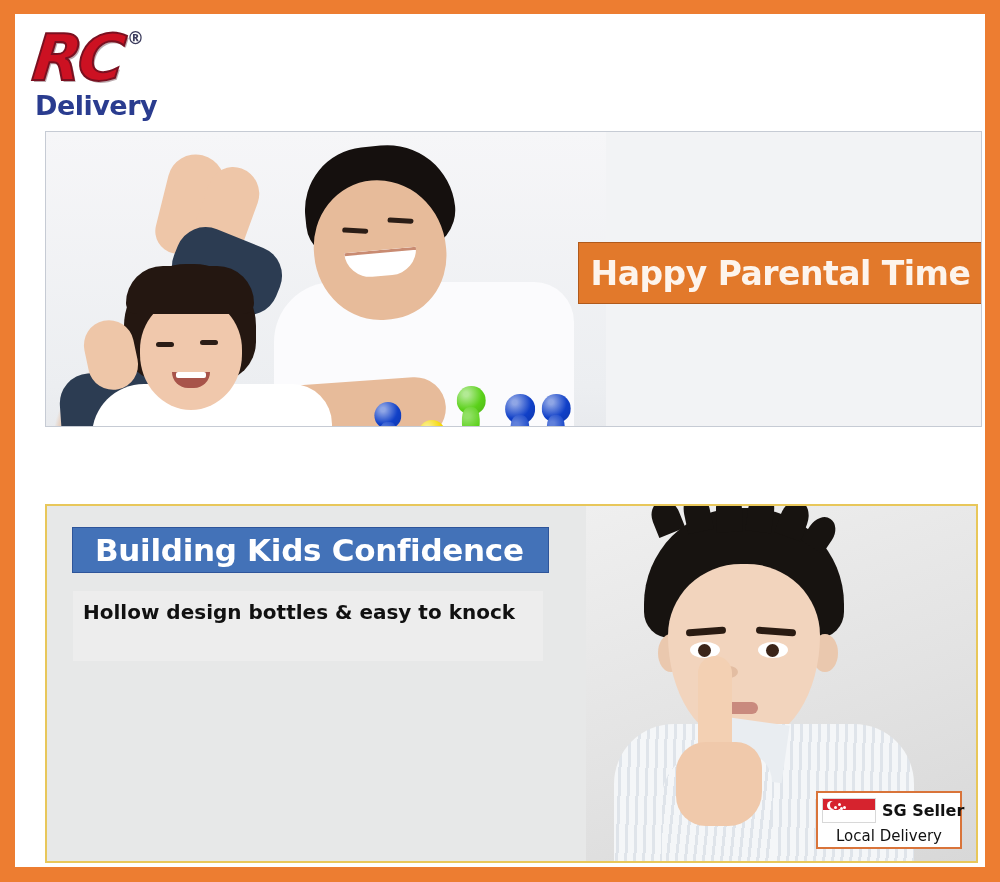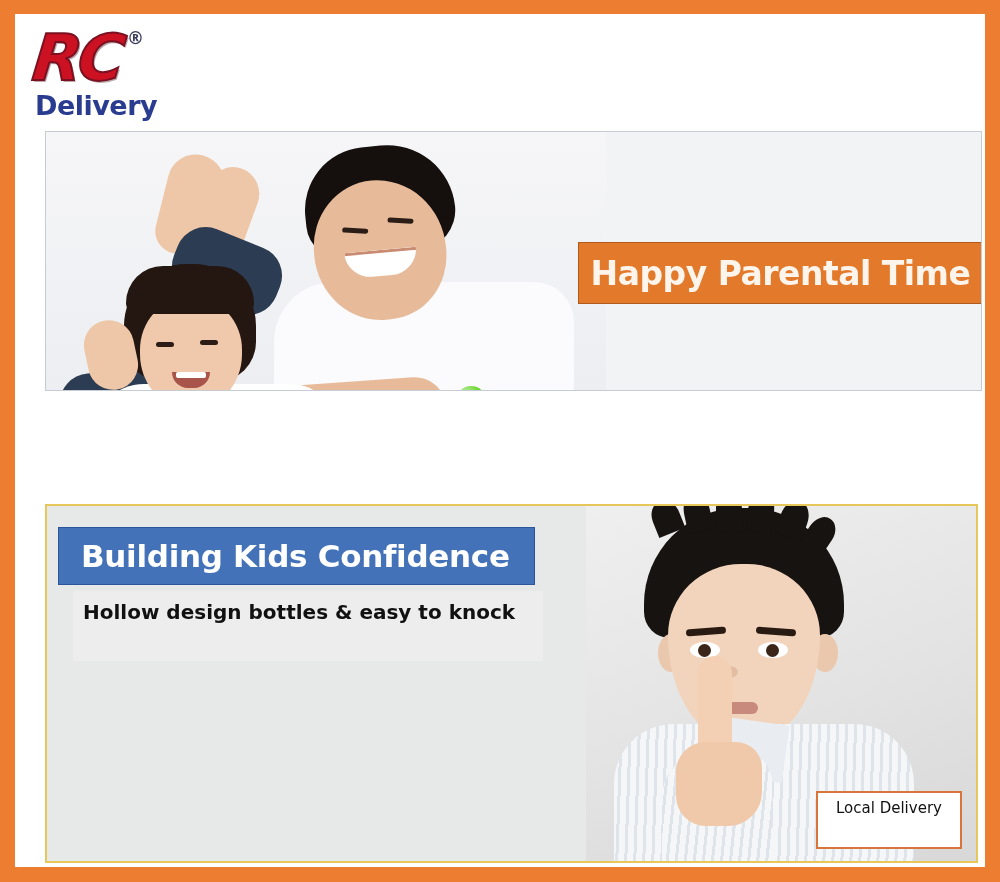--- a/index.html
+++ b/index.html
@@ -48,21 +48,21 @@
     font-size:27px;font-weight:bold;
     font-family:"DejaVu Sans", sans-serif;
     color:#2A3C8F;
     letter-spacing:-0.5px;
     text-shadow:1px 1px 0 rgba(255,255,255,.9);
   }
 
   
   .panel-top{
     position:absolute;left:30px;top:117px;
-    width:937px;height:260px;
+    width:937px;height:296px;
     background:#F2F3F5;
     border:1px solid #C6CBD4;
     box-sizing:border-box;
     overflow:hidden;
   }
   .photo-family{
     position:absolute;left:0;top:0;width:560px;height:364px;
     background:
       radial-gradient(circle at 18% 86%, rgba(231,205,186,.95) 0 16%, rgba(0,0,0,0) 17%),
       linear-gradient(180deg,#f6f6f8 0%,#eceef1 70%,#e2e4e8 100%);
@@ -194,22 +194,22 @@
   
   .panel-bottom{
     position:absolute;left:30px;top:490px;
     width:933px;height:359px;
     background:#E7E8E8;
     border:2px solid #E8C75A;
     box-sizing:border-box;
     overflow:hidden;
   }
   .banner-blue{
-    position:absolute;left:11px;top:21px;
-    width:477px;height:58px;
+    position:absolute;left:25px;top:21px;
+    width:477px;height:46px;
     background:#4372B8;
     border:1px solid #2E559A;
     box-sizing:border-box;
     display:flex;align-items:center;padding-left:22px;
   }
   .banner-blue .txt{
     color:#ffffff;font-size:31px;font-weight:bold;
     font-family:"DejaVu Sans", sans-serif;
     letter-spacing:-0.3px;
   }
@@ -430,18 +430,30 @@
 
       <div class="banner-blue">
         <span class="txt">Building Kids Confidence</span>
       </div>
 
       <div class="sub-bottom">
         <div>Hollow design bottles &amp; easy to knock</div>
       </div>
 
       <div class="sg-badge">
+        <div class="sg-row">
+          <span class="sg-flag">
+            <span class="red"></span>
+            <span class="cres"></span>
+            <span class="star" style="left:15px;top:4px;"></span>
+            <span class="star" style="left:20px;top:7px;"></span>
+            <span class="star" style="left:15px;top:10px;"></span>
+            <span class="star" style="left:11px;top:7px;"></span>
+            <span class="star" style="left:17px;top:8px;"></span>
+          </span>
+          <span class="sg-text">SG Seller</span>
+        </div>
         <div class="sg-text2">Local Delivery</div>
       </div>
 
     </div>
   </div>
 </div>
 
 </body></html>

